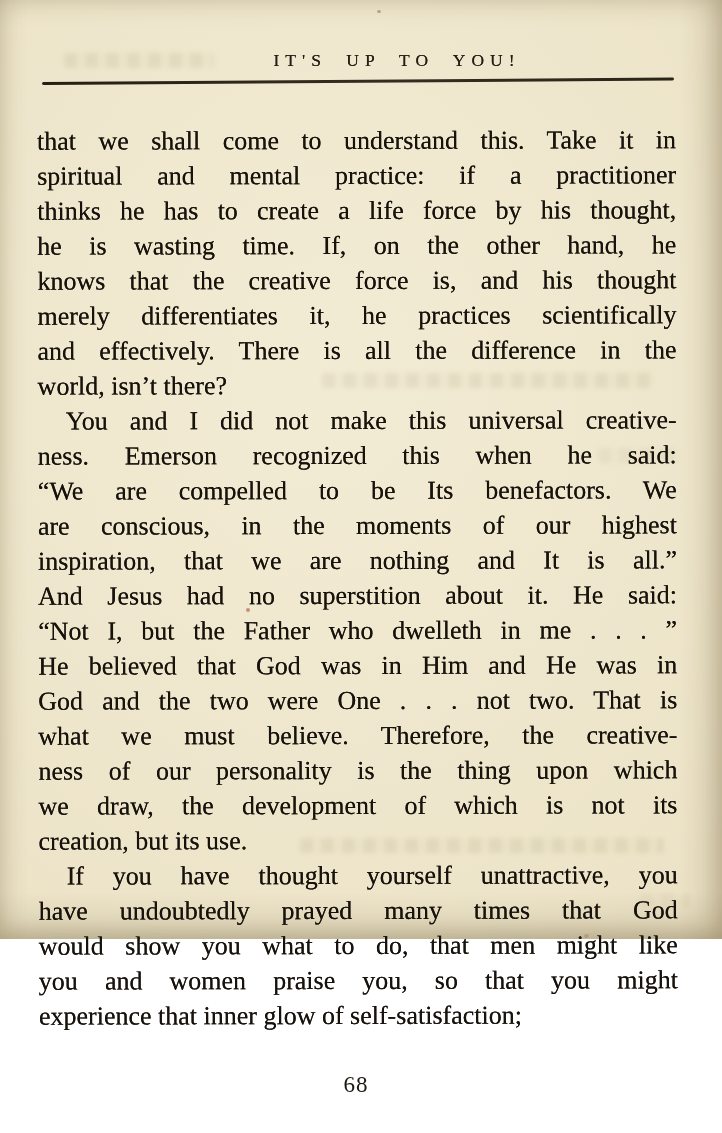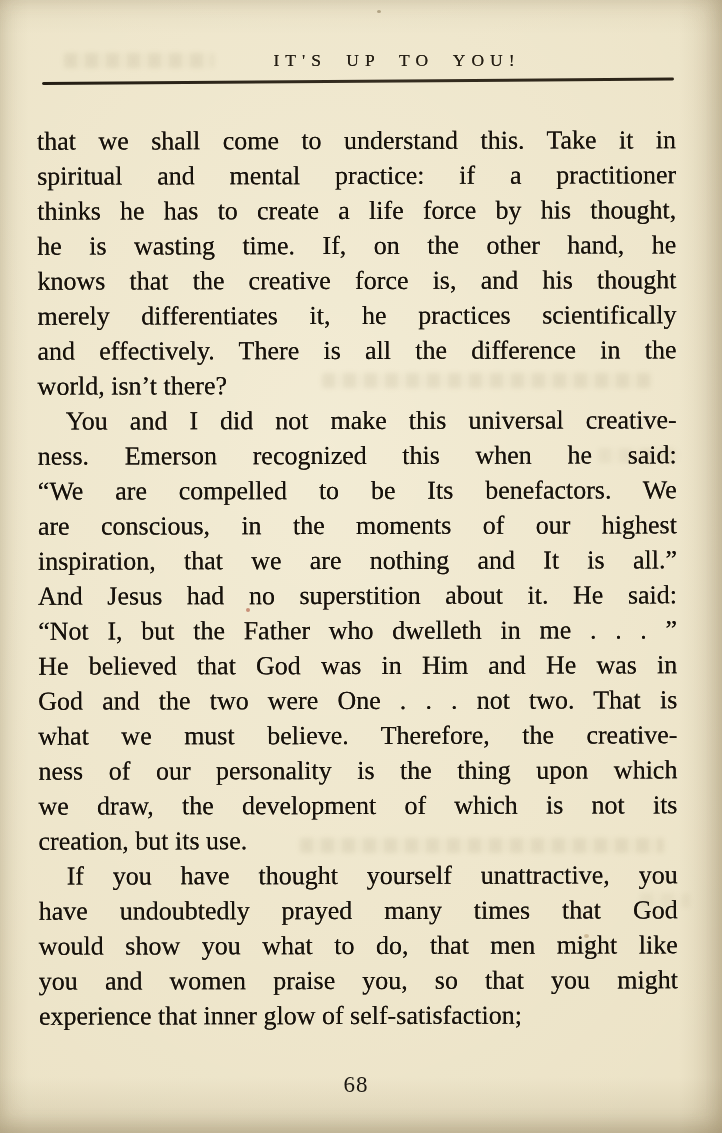--- a/index.html
+++ b/index.html
@@ -10,21 +10,21 @@
   }
   * { margin: 0; padding: 0; box-sizing: border-box; }
   html, body { width: 722px; height: 1133px; }
   body {
     font-family: "Liberation Serif", "DejaVu Serif", serif;
     overflow: hidden;
   }
   .page {
     position: relative;
     width: 722px;
-    height: 1133px;
+    height: 939px;
     background:
       radial-gradient(ellipse 130% 120% at 45% 40%, rgba(255,252,238,0.35), rgba(0,0,0,0) 60%),
       linear-gradient(to right, rgba(120,100,60,0.10), rgba(0,0,0,0) 4%, rgba(0,0,0,0) 94%, rgba(120,100,60,0.16)),
       linear-gradient(to bottom, rgba(120,100,60,0.08), rgba(0,0,0,0) 3%, rgba(0,0,0,0) 95%, rgba(110,90,50,0.16)),
       var(--paper);
     box-shadow: inset 0 -8px 18px rgba(96,78,40,0.18), inset -10px 0 20px rgba(96,78,40,0.12);
     color: var(--ink);
   }
   .running-header {
     position: absolute;

